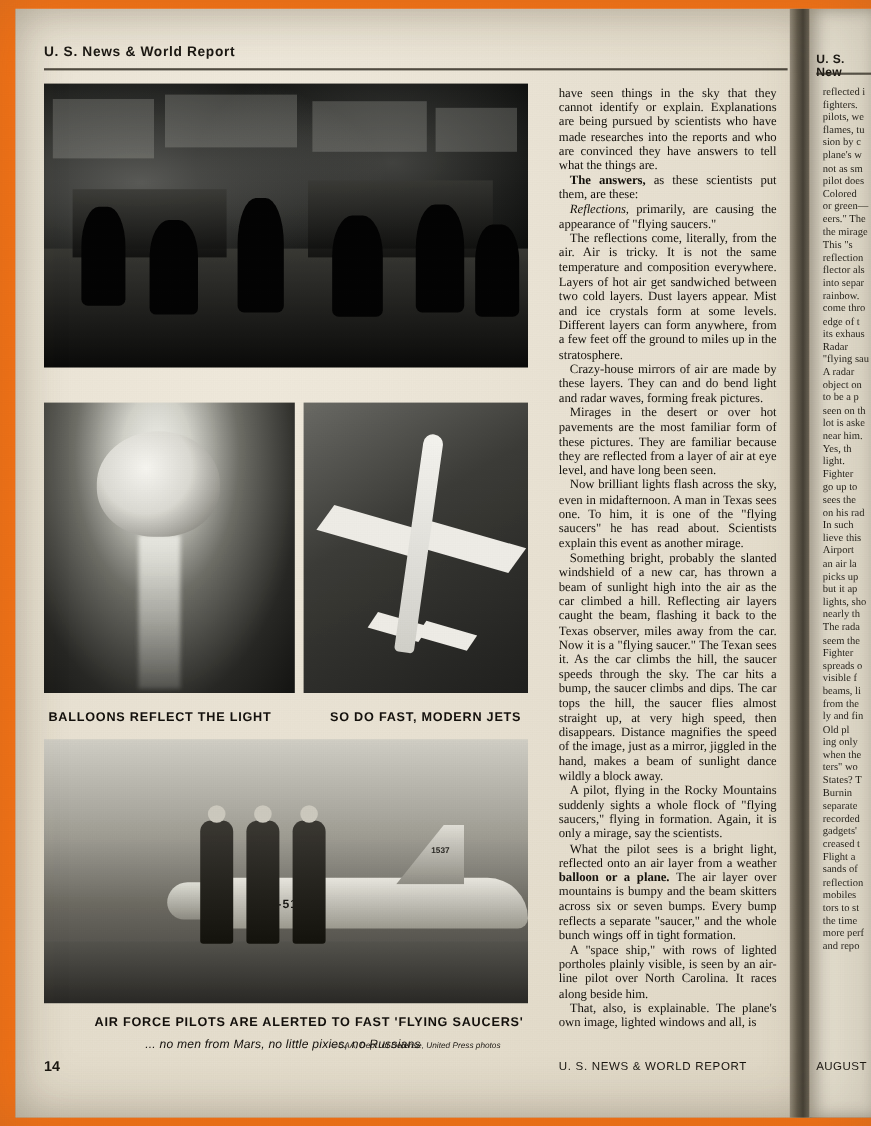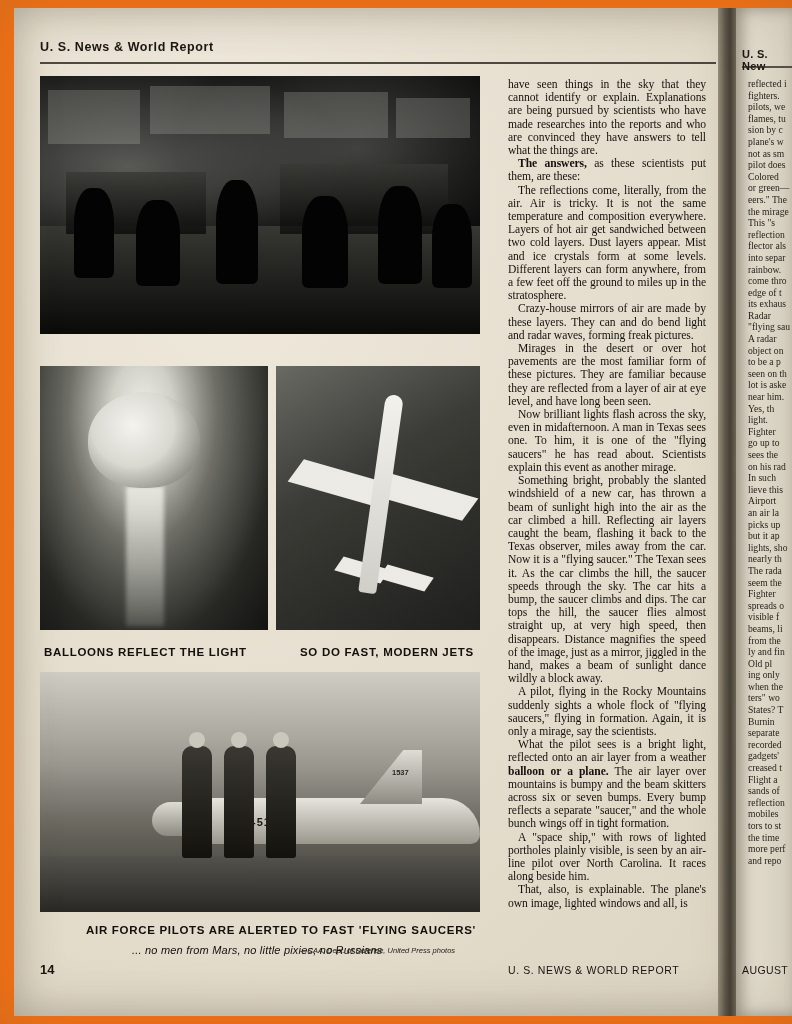--- a/index.html
+++ b/index.html
@@ -366,20 +366,21 @@
         <div class="head"></div>
       </div>
   </div>
   <div class="credit" style="left:300px; top:914px;">—CAA, Dept. of Defense, United Press photos</div>
   <div class="cap" style="left:86px; top:924px;">AIR FORCE PILOTS ARE ALERTED TO FAST 'FLYING SAUCERS'</div>
   <div class="cap sub" style="left:132px; top:944px;">... no men from Mars, no little pixies, no Russians</div>
 
   <div id="maincol">
     <p class="noind">have seen things in the sky that they cannot identify or explain. Explanations are being pursued by scientists who have made researches into the reports and who are convinced they have answers to tell what the things are.</p>
     <p><b>The answers,</b> as these scientists put them, are these:</p>
+    <p><i>Reflections,</i> primarily, are causing the appearance of "flying saucers."</p>
     <p>The reflections come, literally, from the air. Air is tricky. It is not the same temperature and composition everywhere. Layers of hot air get sandwiched between two cold layers. Dust layers appear. Mist and ice crystals form at some levels. Different layers can form anywhere, from a few feet off the ground to miles up in the stratosphere.</p>
     <p>Crazy-house mirrors of air are made by these layers. They can and do bend light and radar waves, forming freak pictures.</p>
     <p>Mirages in the desert or over hot pavements are the most familiar form of these pictures. They are familiar because they are reflected from a layer of air at eye level, and have long been seen.</p>
     <p>Now brilliant lights flash across the sky, even in midafternoon. A man in Texas sees one. To him, it is one of the "flying saucers" he has read about. Scientists explain this event as another mirage.</p>
     <p>Something bright, probably the slanted windshield of a new car, has thrown a beam of sunlight high into the air as the car climbed a hill. Reflecting air layers caught the beam, flashing it back to the Texas observer, miles away from the car. Now it is a "flying saucer." The Texan sees it. As the car climbs the hill, the saucer speeds through the sky. The car hits a bump, the saucer climbs and dips. The car tops the hill, the saucer flies almost straight up, at very high speed, then disappears. Distance magnifies the speed of the image, just as a mirror, jiggled in the hand, makes a beam of sunlight dance wildly a block away.</p>
     <p>A pilot, flying in the Rocky Mountains suddenly sights a whole flock of "flying saucers," flying in formation. Again, it is only a mirage, say the scientists.</p>
     <p>What the pilot sees is a bright light, reflected onto an air layer from a weather <b>balloon or a plane.</b> The air layer over mountains is bumpy and the beam skitters across six or seven bumps. Every bump reflects a separate "saucer," and the whole bunch wings off in tight formation.</p>
     <p>A "space ship," with rows of lighted portholes plainly visible, is seen by an air-line pilot over North Carolina. It races along beside him.</p>
     <p>That, also, is explainable. The plane's own image, lighted windows and all, is</p>
   </div>

